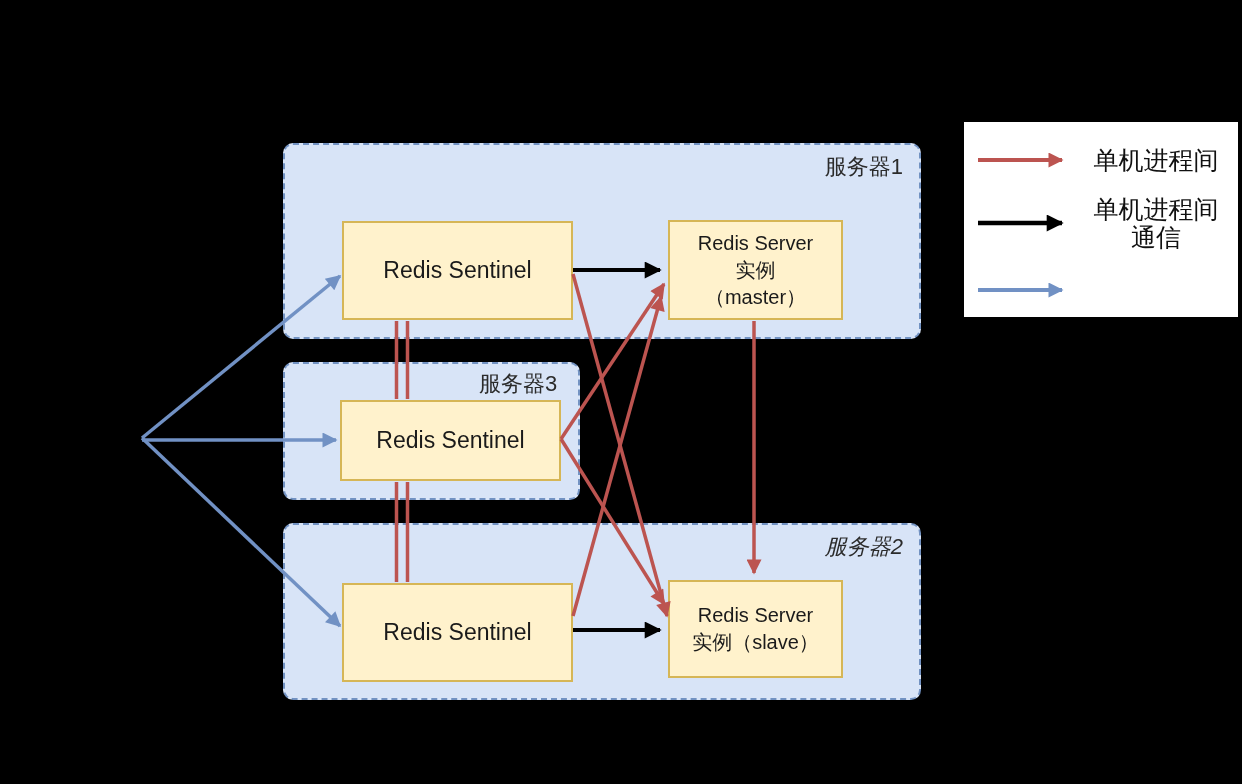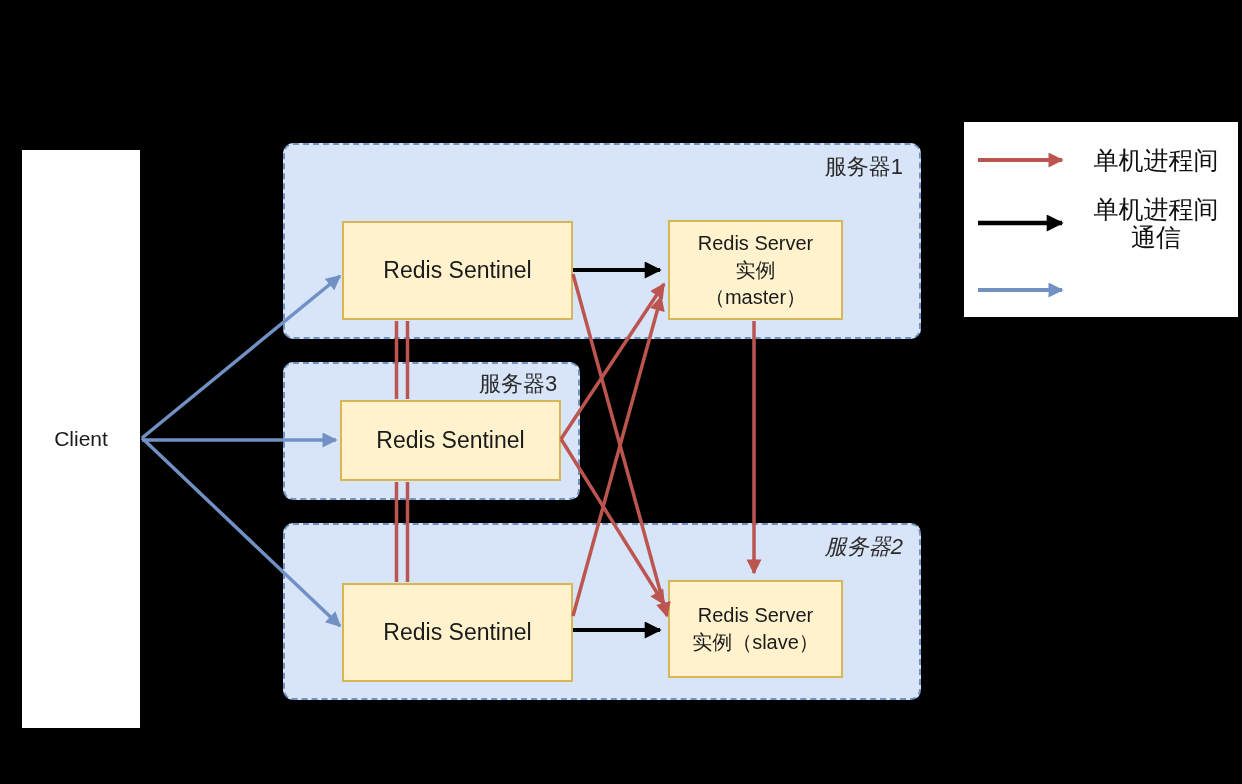--- a/index.html
+++ b/index.html
@@ -62,23 +62,20 @@
   .legend-label {
     flex: 1; text-align: center; font-size: 25px; line-height: 28px;
     color: #111; white-space: pre-line;
   }
 </style>
 </head>
 <body>
 
 <div id="stage">
 
-  <div class="client">
-    <span>Client</span>
-  </div>
 
   <div class="server" id="server1">
     <span class="server-label right">服务器1</span>
   </div>
   <div class="server" id="server3">
     <span class="server-label mid">服务器3</span>
   </div>
   <div class="server" id="server2">
     <span class="server-label right">服务器2</span>
   </div>

